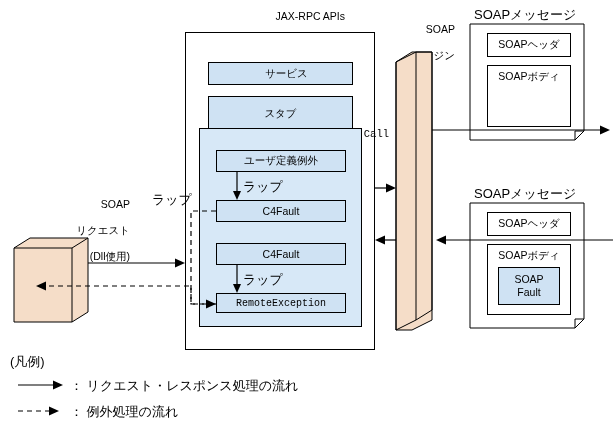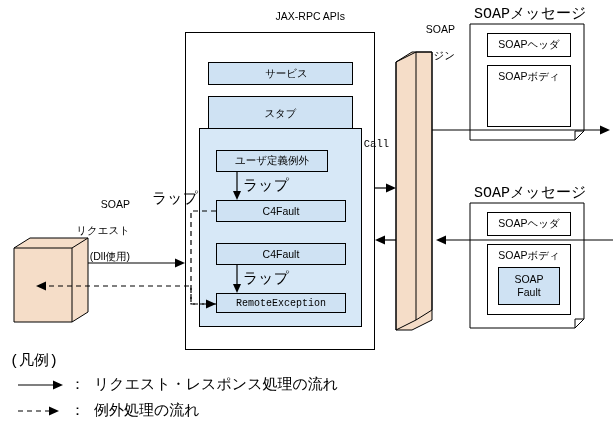--- a/index.html
+++ b/index.html
@@ -1,38 +1,38 @@
 <!DOCTYPE html>
 <html><head>
 <meta charset="utf-8">
 <style>
   html,body{margin:0;padding:0;background:#ffffff;}
   body{width:613px;height:431px;position:relative;font-family:"Liberation Sans","DejaVu Sans",sans-serif;color:#000;overflow:hidden;}
   .lbl{position:absolute;font-size:10.5px;line-height:13px;color:#000;white-space:pre;text-align:right;}
-  .lblL{position:absolute;font-size:15px;line-height:13px;color:#000;white-space:pre;text-align:left;font-family:Liberation Mono, monospace;}
+  .lblL{position:absolute;font-size:13px;line-height:13px;color:#000;white-space:pre;text-align:left;}
   .mono{font-family:"Liberation Mono","DejaVu Sans Mono",monospace;}
   .box{position:absolute;box-sizing:border-box;border:1px solid #000;background:#cfe2f3;display:flex;align-items:center;justify-content:center;font-size:10.5px;text-align:center;}
   .boxw{position:absolute;box-sizing:border-box;border:1px solid #000;background:#ffffff;display:flex;align-items:center;justify-content:center;font-size:10.5px;text-align:left;}
   .panel{position:absolute;box-sizing:border-box;border:1px solid #000;background:#ffffff;}
   .panelblue{position:absolute;box-sizing:border-box;border:1px solid #000;background:#d7e8f7;}
   svg{position:absolute;overflow:visible;}
 </style>
 </head>
 <body>
 
 <div class="lbl" style="left:225px;top:10px;width:120px;">JAX-RPC APIs</div>
 <div class="panel" style="left:185px;top:32px;width:190px;height:318px;"></div>
 
 <div class="box" style="left:208px;top:62px;width:145px;height:23px;padding-left:12px;">サービス</div>
 <div class="box" style="left:208px;top:96px;width:145px;height:35px;">スタブ</div>
 
 <div class="panelblue" style="left:199px;top:128px;width:163px;height:199px;"></div>
-<div class="lbl mono" style="left:199px;top:138px;width:190px;">Call</div>
+<div class="lbl mono" style="left:199px;top:128px;width:190px;">Call</div>
 
-<div class="box" style="left:216px;top:150px;width:112px;height:22px;">ユーザ定義例外</div>
+<div class="box" style="left:216px;top:150px;width:130px;height:22px;">ユーザ定義例外</div>
 <div class="box" style="left:216px;top:200px;width:130px;height:22px;">C4Fault</div>
 <div class="box" style="left:216px;top:243px;width:130px;height:22px;">C4Fault</div>
 <div class="box mono" style="left:216px;top:293px;width:130px;height:20px;font-size:10px;">RemoteException</div>
 
 <svg style="left:0;top:0;width:613px;height:431px;">
   <line x1="237" y1="172" x2="237" y2="195" stroke="#000" stroke-width="1.2"></line>
   <polygon points="237,200 233,191 241,191" fill="#000"></polygon>
   <line x1="237" y1="265" x2="237" y2="288" stroke="#000" stroke-width="1.2"></line>
   <polygon points="237,293 233,284 241,284" fill="#000"></polygon>
 </svg>

